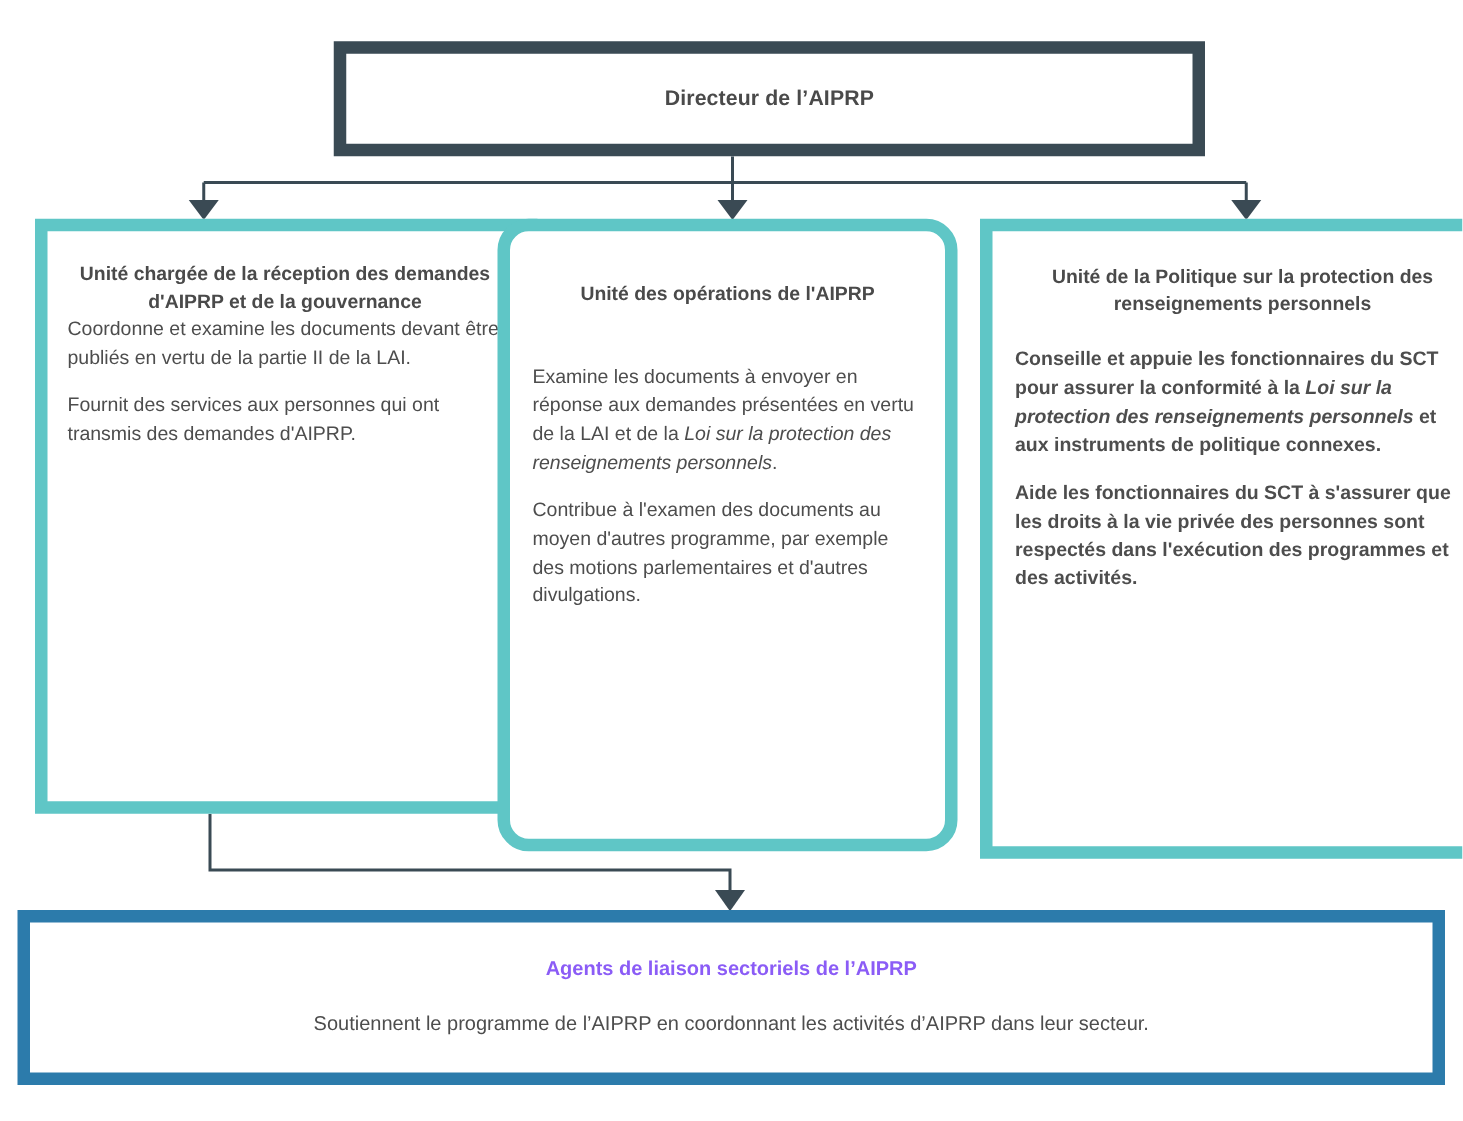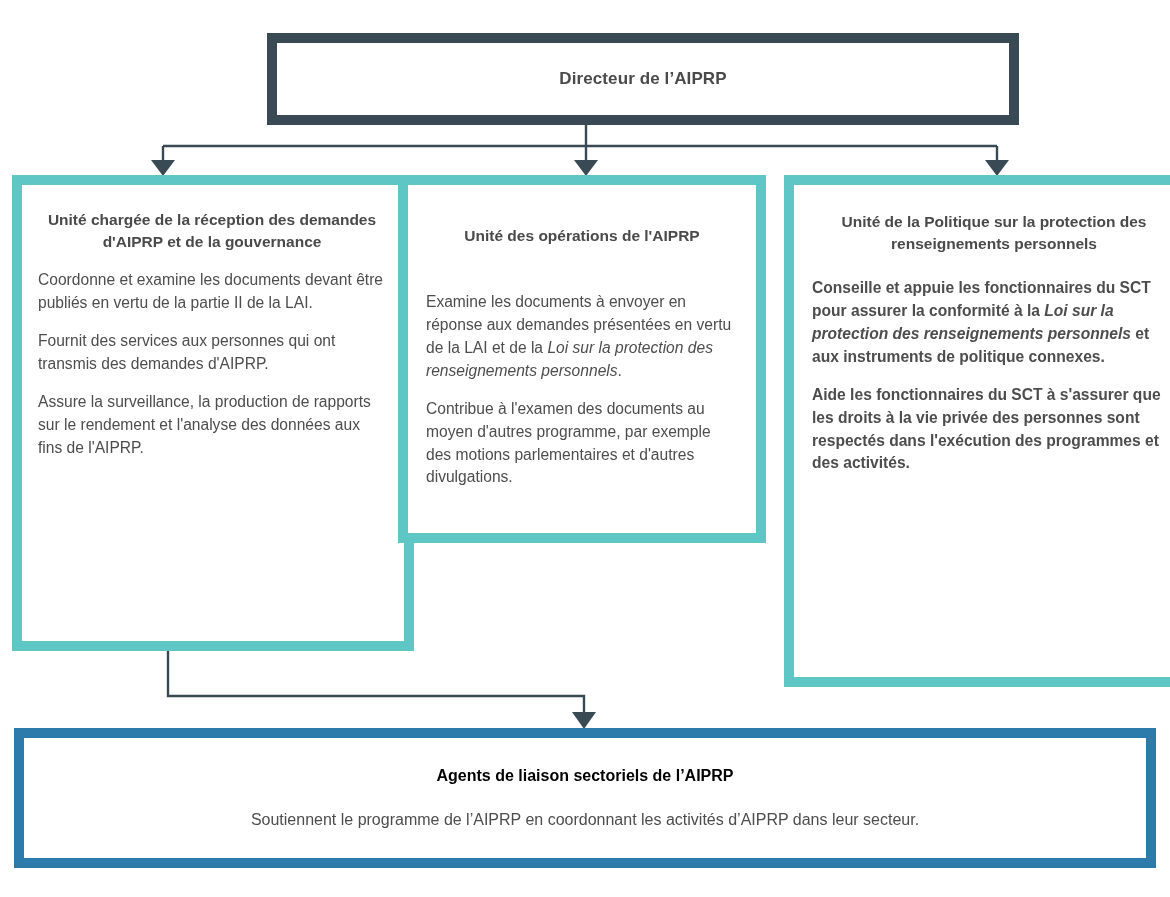--- a/index.html
+++ b/index.html
@@ -27,21 +27,21 @@
     width: 1170px;
     height: 897px;
     pointer-events: none;
   }
 
   
   .director-box {
     position: absolute;
     left: 267px;
     top: 33px;
-    width: 752px;
+    width: 697px;
     height: 92px;
     box-sizing: border-box;
     border: 10px solid #3a4a54;
     background: #ffffff;
     display: flex;
     align-items: center;
     justify-content: center;
   }
   .director-title {
     font-size: 17px;
@@ -52,37 +52,36 @@
   }
 
   
   .unit-box {
     position: absolute;
     box-sizing: border-box;
     border: 10px solid #5fc6c6;
     background: #ffffff;
     padding: 14px 18px 16px 18px;
   }
-  #unit-box-0 { left: 12px;  top: 175px; width: 402px; height: 476px; padding-left: 16px; }
-  #unit-box-1 { left: 398px; top: 175px; width: 368px; height: 368px; }
+  #unit-box-0 { left: 28px;  top: 175px; width: 402px; height: 476px; padding-left: 16px; }
+  #unit-box-1 { left: 398px; top: 175px; width: 368px; height: 506px; border-radius: 25px; }
   #unit-box-2 { left: 784px; top: 175px; width: 420px; height: 512px; }
 
   .unit-title {
     font-size: 15.5px;
     font-weight: bold;
     color: #4a4a4a;
     text-align: center;
     line-height: 1.42;
     margin: 10px 0 0 0;
   }
   #unit-box-1 .unit-title { margin-top: 26px; }
   #unit-box-2 .unit-title { margin-top: 12px; }
 
   .unit-body {
-    margin-top: 16px;
   }
   #unit-box-1 .unit-body { margin-top: 44px; }
   #unit-box-2 .unit-body { margin-top: 22px; font-weight: bold; }
 
   .unit-para {
     font-size: 15.6px;
     line-height: 1.47;
     color: #4d4d4d;
     margin: 0 0 15px 0;
   }
@@ -100,21 +99,21 @@
     border: 10px solid #2c7bab;
     background: #ffffff;
     display: flex;
     flex-direction: column;
     align-items: center;
     justify-content: center;
   }
   .liaison-title {
     font-size: 16px;
     font-weight: bold;
-    color: #000000;
+    color: #8b5cf6;
     text-align: center;
     margin-bottom: 26px;
   }
   .liaison-desc {
     font-size: 16px;
     color: #4d4d4d;
     text-align: center;
   }
 </style>
 </head>
@@ -145,21 +144,20 @@
 
   <div class="director-box">
     <div class="director-title">Directeur de l’AIPRP</div>
   </div>
 
   <div class="unit-box" id="unit-box-0">
     <div class="unit-title">Unité chargée de la réception des demandes d'AIPRP et de la gouvernance</div>
     <div class="unit-body">
       <p class="unit-para">Coordonne et examine les documents devant être publiés en vertu de la partie II de la LAI.</p>
       <p class="unit-para">Fournit des services aux personnes qui ont transmis des demandes d'AIPRP.</p>
-      <p class="unit-para">Assure la surveillance, la production de rapports sur le rendement et l'analyse des données aux fins de l'AIPRP.</p>
     </div>
   </div>
 
   <div class="unit-box" id="unit-box-1">
     <div class="unit-title">Unité des opérations de l'AIPRP</div>
     <div class="unit-body">
       <p class="unit-para">
         <span>Examine les documents à envoyer en réponse aux demandes présentées en vertu de la LAI et de la </span><em>Loi sur la protection des renseignements personnels</em><span>.</span>
       </p>
       <p class="unit-para">Contribue à l'examen des documents au moyen d'autres programme, par exemple des motions parlementaires et d'autres divulgations.</p>

